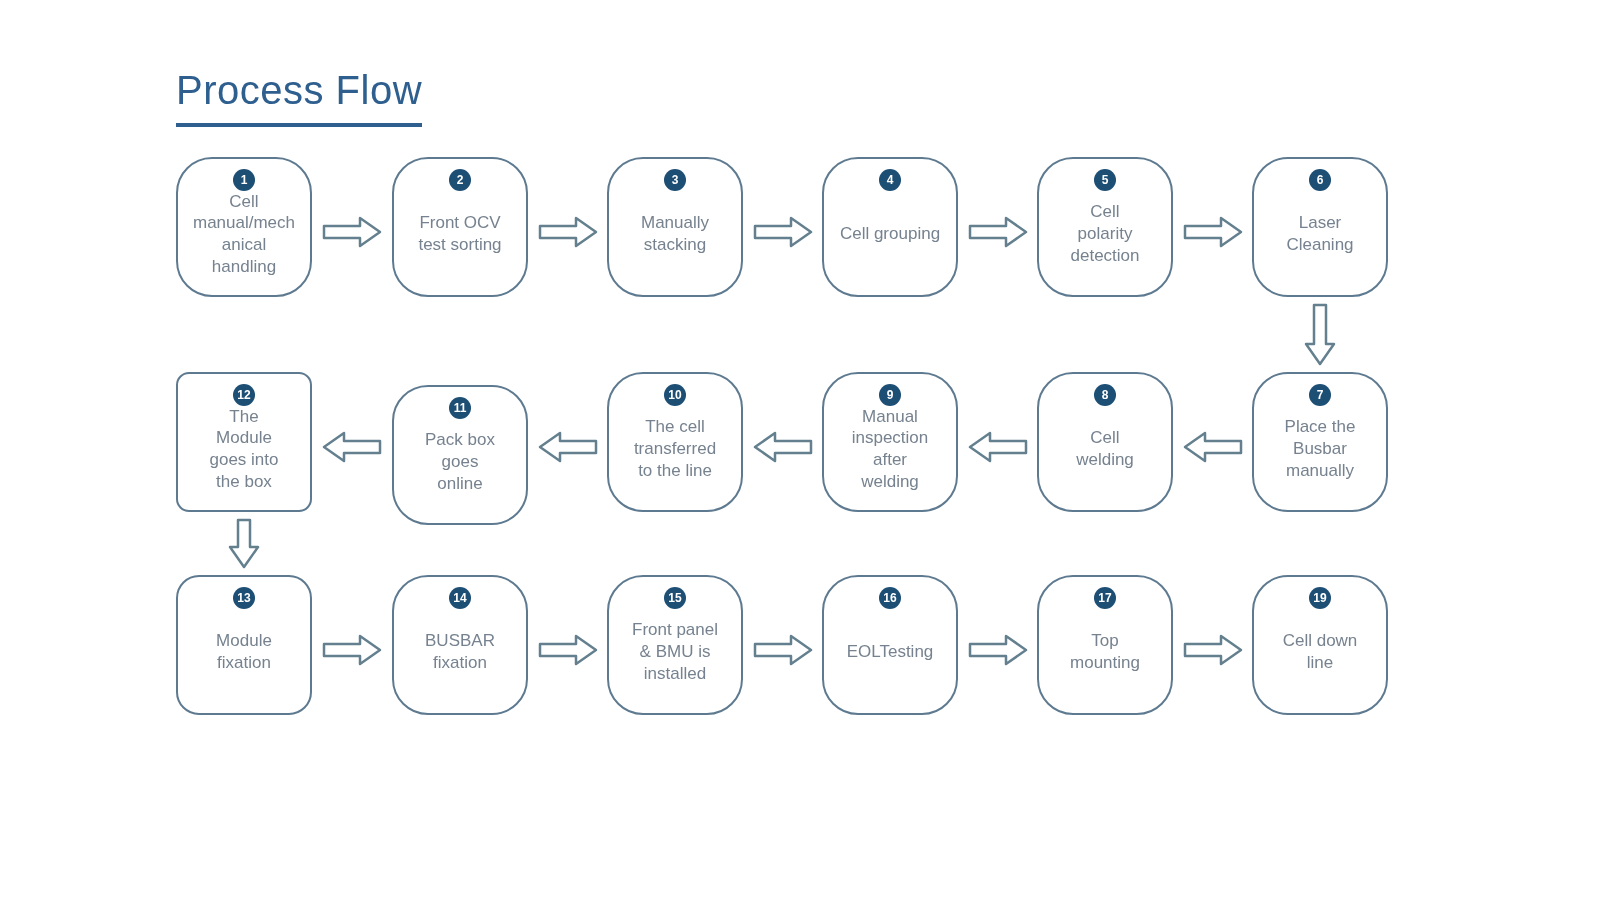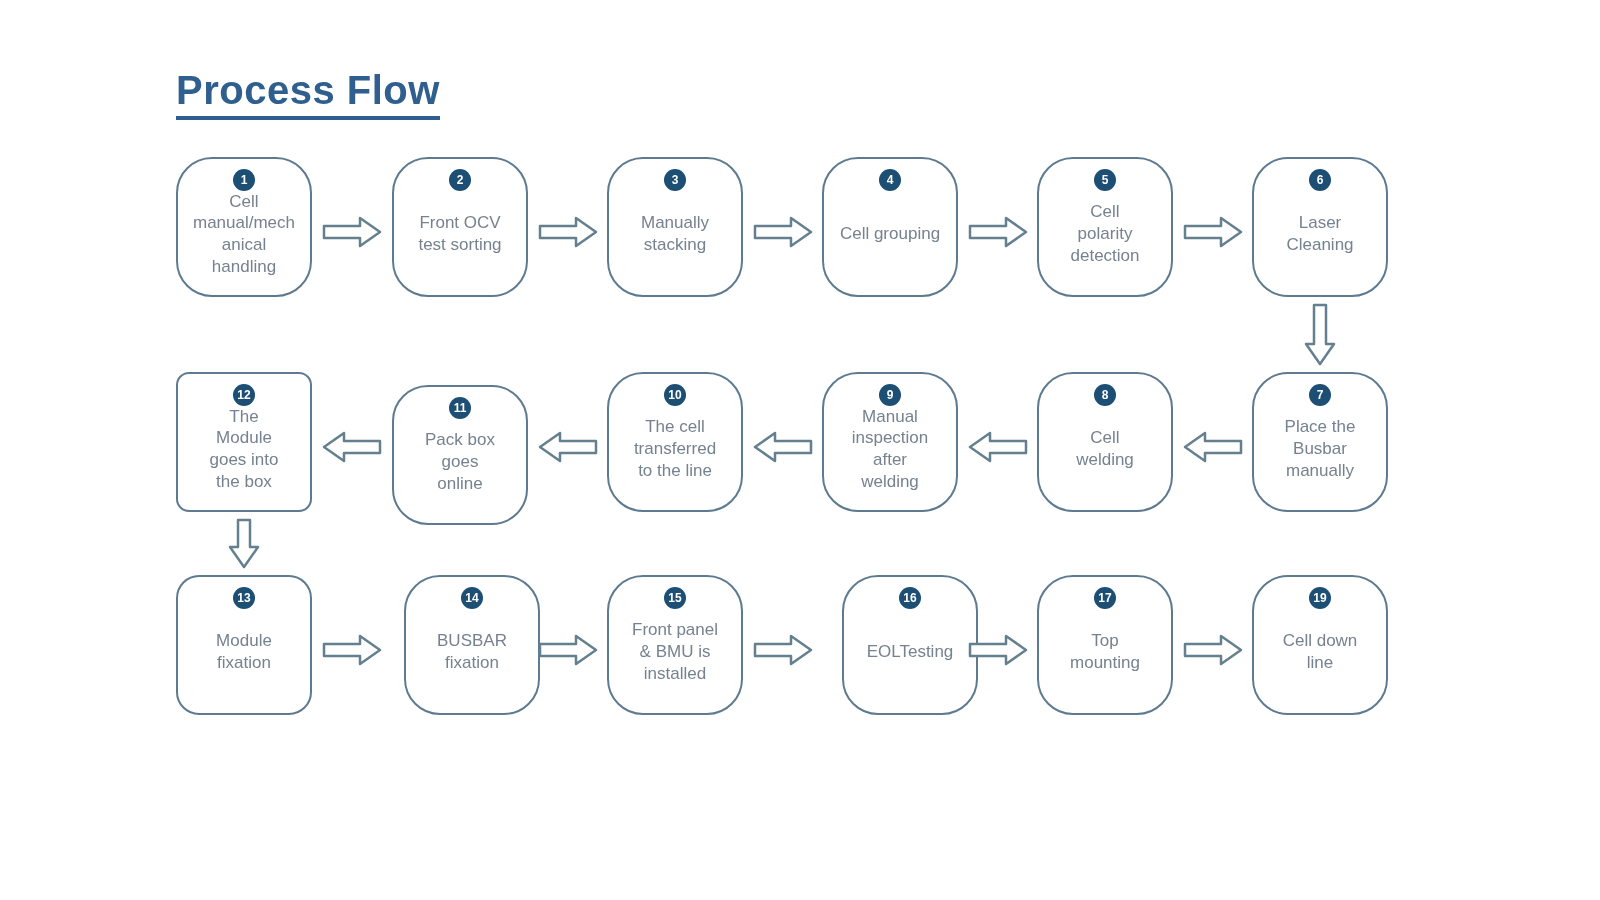--- a/index.html
+++ b/index.html
@@ -14,25 +14,25 @@
     height: 900px;
     background: var(--bg, #ffffff);
     overflow: hidden;
   }
   .title {
     position: absolute;
     left: 176px;
     top: 68px;
     margin: 0;
     font-size: 40px;
-    font-weight: 700;
+    font-weight: 400;
     letter-spacing: 0.5px;
     color: var(--title, #2e5f8e);
     border-bottom: 4px solid currentColor;
-    padding-bottom: 3px;
+    padding-bottom: 10px;
   }
   .node {
     position: absolute;
     width: 136px;
     height: 140px;
     box-sizing: border-box;
     background: #ffffff;
     border: 2px solid var(--border, #5e7a90);
     border-radius: 36px;
   }
@@ -154,32 +154,32 @@
         <div class="label">The
 Module
 goes into
 the box</div>
       </article>
       <article class="node" style="left: 176px; top: 575px; border-radius: 23px;">
         <span class="badge">13</span>
         <div class="label">Module
 fixation</div>
       </article>
-      <article class="node" style="left: 392px; top: 575px; margin-left: 12px;">
+      <article class="node" style="left: 392px; top: 575px;">
         <span class="badge">14</span>
         <div class="label">BUSBAR
 fixation</div>
       </article>
       <article class="node" style="left: 607px; top: 575px; text-decoration: underline;">
         <span class="badge">15</span>
         <div class="label">Front panel
 &amp; BMU is
 installed</div>
       </article>
-      <article class="node" style="left: 822px; top: 575px; margin-left: 20px;">
+      <article class="node" style="left: 822px; top: 575px;">
         <span class="badge">16</span>
         <div class="label">EOLTesting</div>
       </article>
       <article class="node" style="left: 1037px; top: 575px;">
         <span class="badge">17</span>
         <div class="label">Top
 mounting</div>
       </article>
       <article class="node" style="left: 1252px; top: 575px;">
         <span class="badge">19</span>

